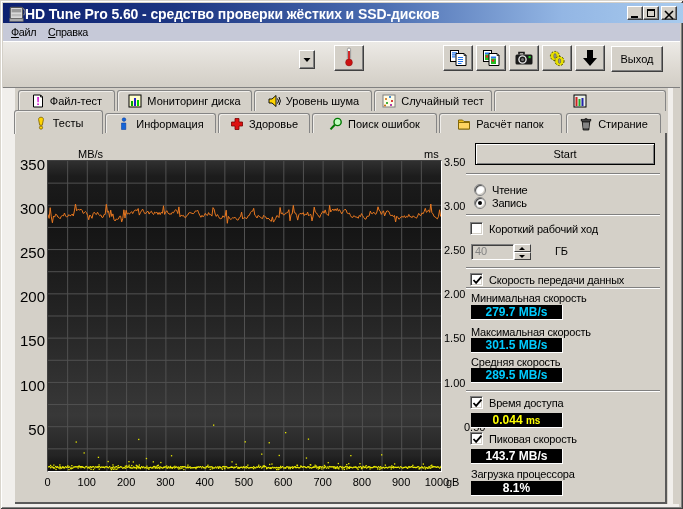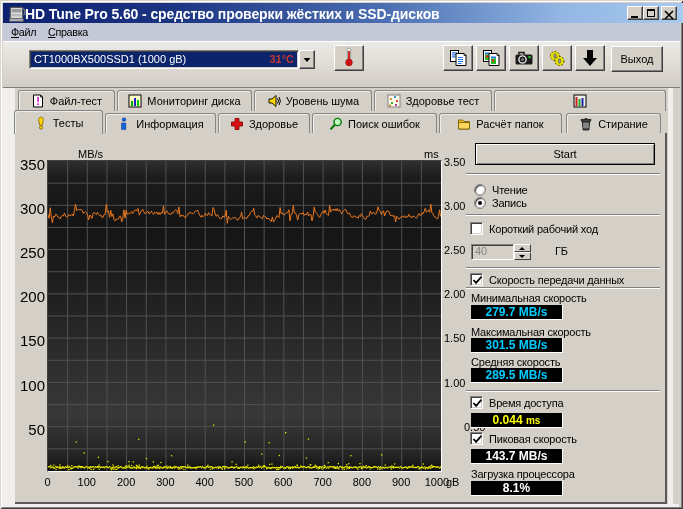--- a/index.html
+++ b/index.html
@@ -67,24 +67,20 @@
       <div class="tbtn" style="left:658px;"><svg width="14" height="12" viewBox="0 0 14 12">
           <path d="M3 2l8 8M11 2l-8 8" stroke="#000" stroke-width="1.6"></path>
         </svg></div>
     </div>
     <div class="abs" id="menubar">
       <span style="left:8px;"><u>Ф</u>айл</span>
       <span style="left:45px;"><u>С</u>правка</span>
     </div>
     <div class="abs" id="toolband"></div>
     <div class="abs" id="tbsep"></div>
-    <div class="abs" id="combo">
-      <span class="ct">CT1000BX500SSD1 (1000 gB)</span>
-      <span class="temp">31°C</span>
-    </div>
     <div class="abs" id="comboarrow"><svg width="14" height="17" viewBox="0 0 14 17">
         <path d="M3.5 7h7L7 11z" fill="#000"></path>
       </svg></div>
     <div class="toolbtn" style="left:334px;text-align:center;"><svg width="14" height="22" viewBox="0 0 14 22">
         <rect x="5.4" y="2" width="3.2" height="12" rx="1.6" fill="#fff" stroke="#888" stroke-width="0.8"></rect>
         <rect x="6.1" y="5" width="1.8" height="10" fill="#cc1111"></rect>
         <circle cx="7" cy="16.5" r="3.4" fill="#cc1111" stroke="#881111" stroke-width="0.5"></circle>
       </svg></div>
     <div class="toolbtn" style="left:443px;padding:3px 0 0 3px;"><svg width="22" height="18" viewBox="0 0 22 18">
         <rect x="3.5" y="1.5" width="8" height="11" fill="#fff" stroke="#000"></rect>
@@ -155,21 +151,21 @@
     <div class="tab" style="left:374px;top:90px;width:118px;height:21px;z-index:1;">
       <span class="ic"><svg width="14" height="14" viewBox="0 0 14 14">
           <rect x="1" y="1" width="12" height="12" fill="#fffde8" stroke="#808080"></rect>
           <circle cx="4" cy="5" r="1" fill="#cc6600"></circle>
           <circle cx="8" cy="3" r="1" fill="#0066cc"></circle>
           <circle cx="10" cy="7" r="1" fill="#cc0000"></circle>
           <circle cx="5" cy="9" r="1" fill="#009900"></circle>
           <circle cx="9" cy="11" r="1" fill="#990099"></circle>
           <circle cx="3" cy="11.5" r="1" fill="#cc6600"></circle>
         </svg></span>
-      <span class="tx">Здоровье тест</span>
+      <span class="tx">Случайный тест</span>
     </div>
     <div class="tab" style="left:494px;top:90px;width:172px;height:21px;z-index:1;">
       <span class="ic"><svg width="14" height="14" viewBox="0 0 14 14">
           <rect x="1" y="1" width="12" height="12" fill="#e8f0e8" stroke="#000"></rect>
           <rect x="2.5" y="3" width="2" height="9" fill="#cc2222"></rect>
           <rect x="5.5" y="5" width="2" height="7" fill="#22aa22"></rect>
           <rect x="8.5" y="4" width="2" height="8" fill="#2222aa"></rect>
         </svg></span>
     </div>
     <div class="tab" style="left:14px;top:110px;width:89px;height:24px;z-index:3;box-shadow:inset 1px 1px 0 #f0eeea;">

